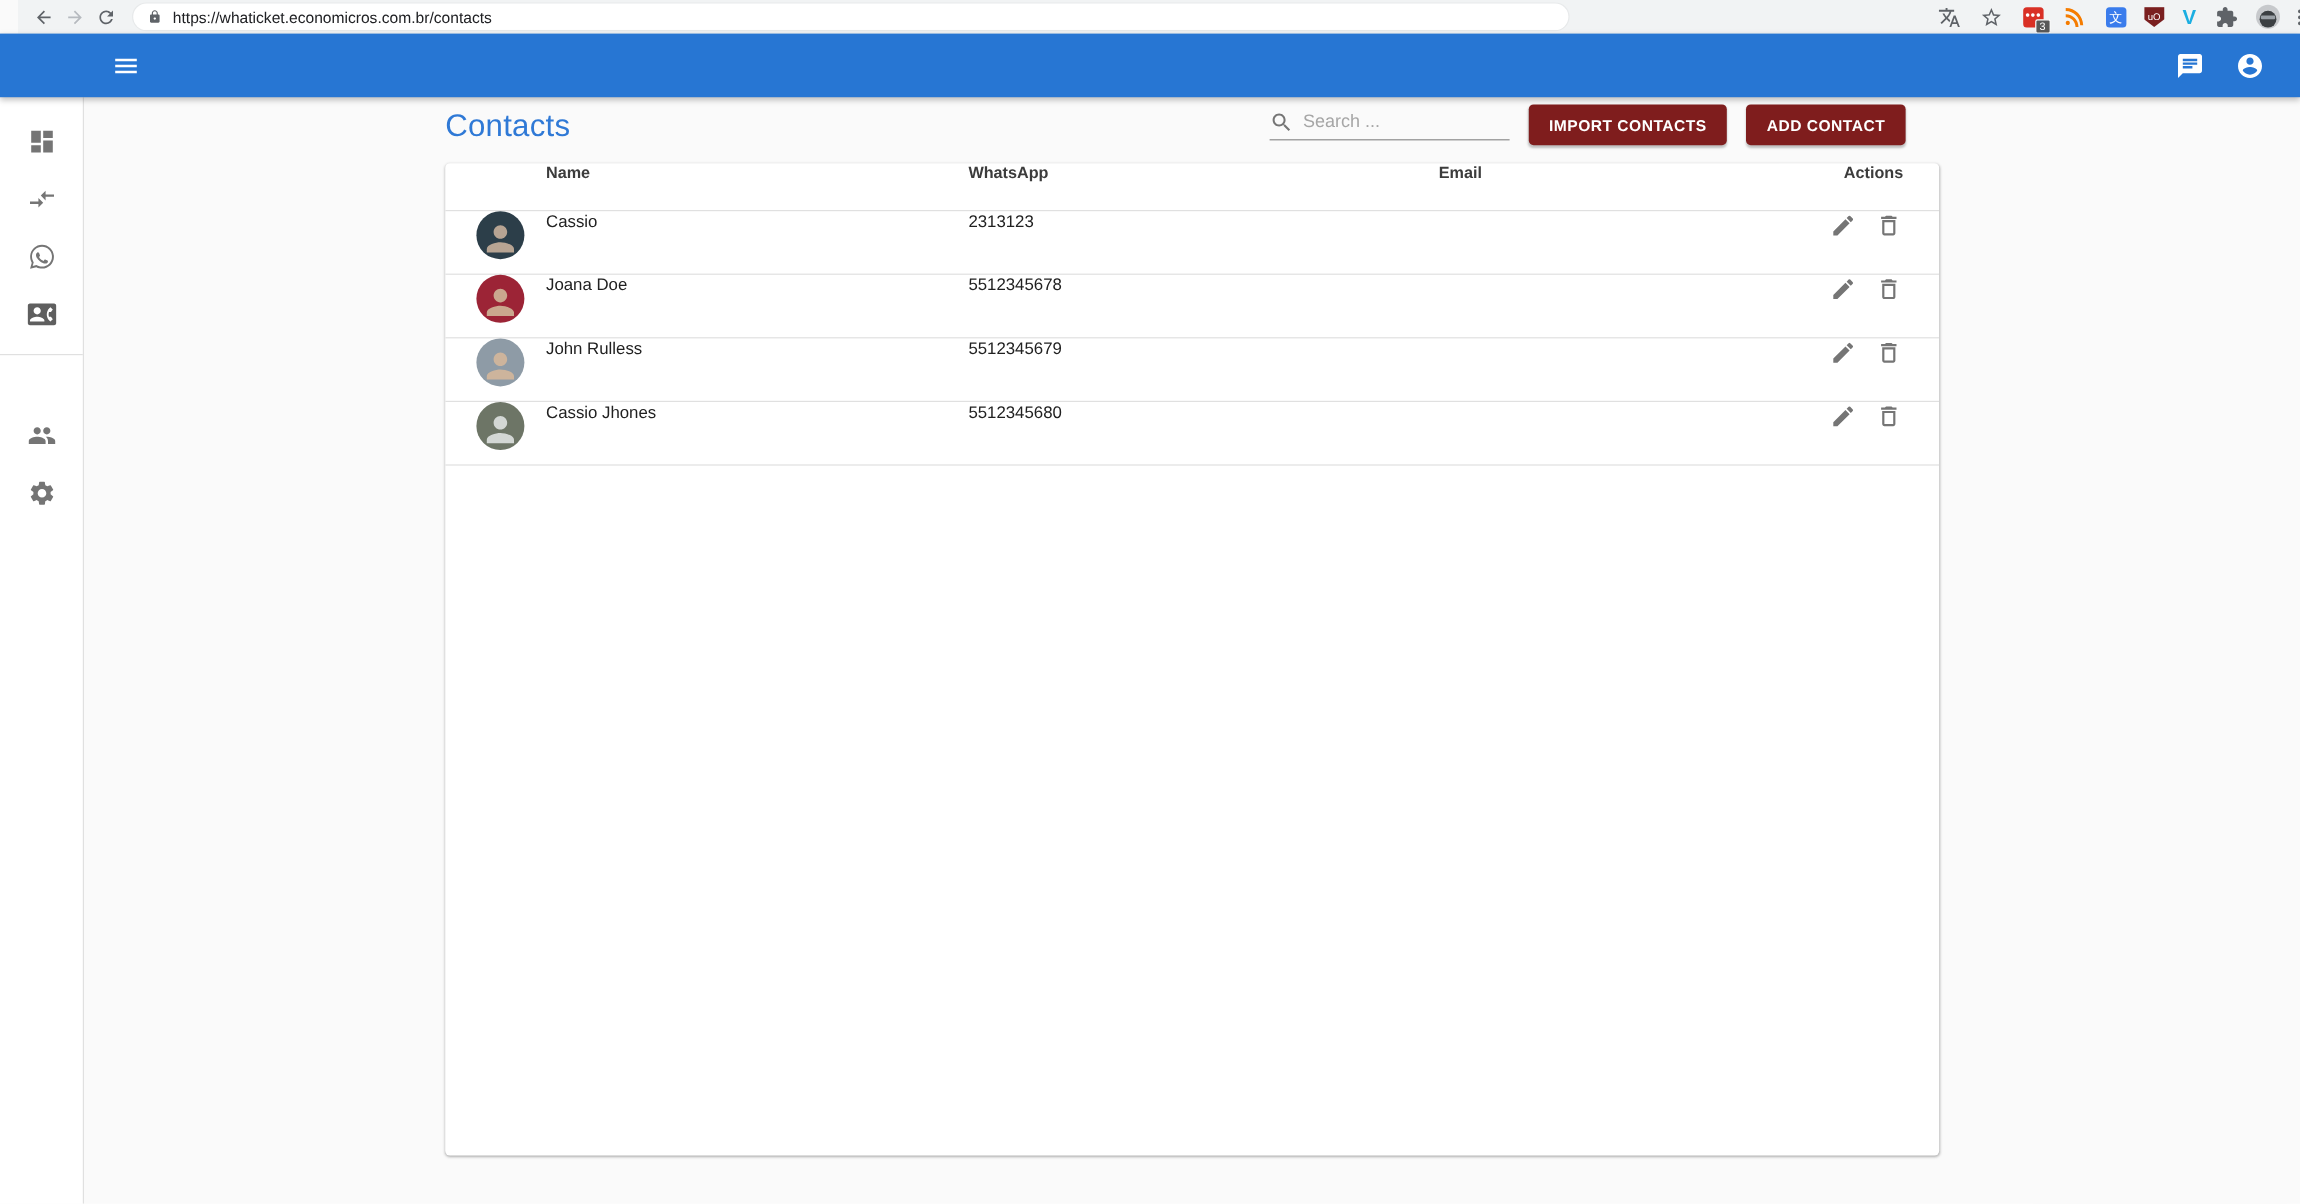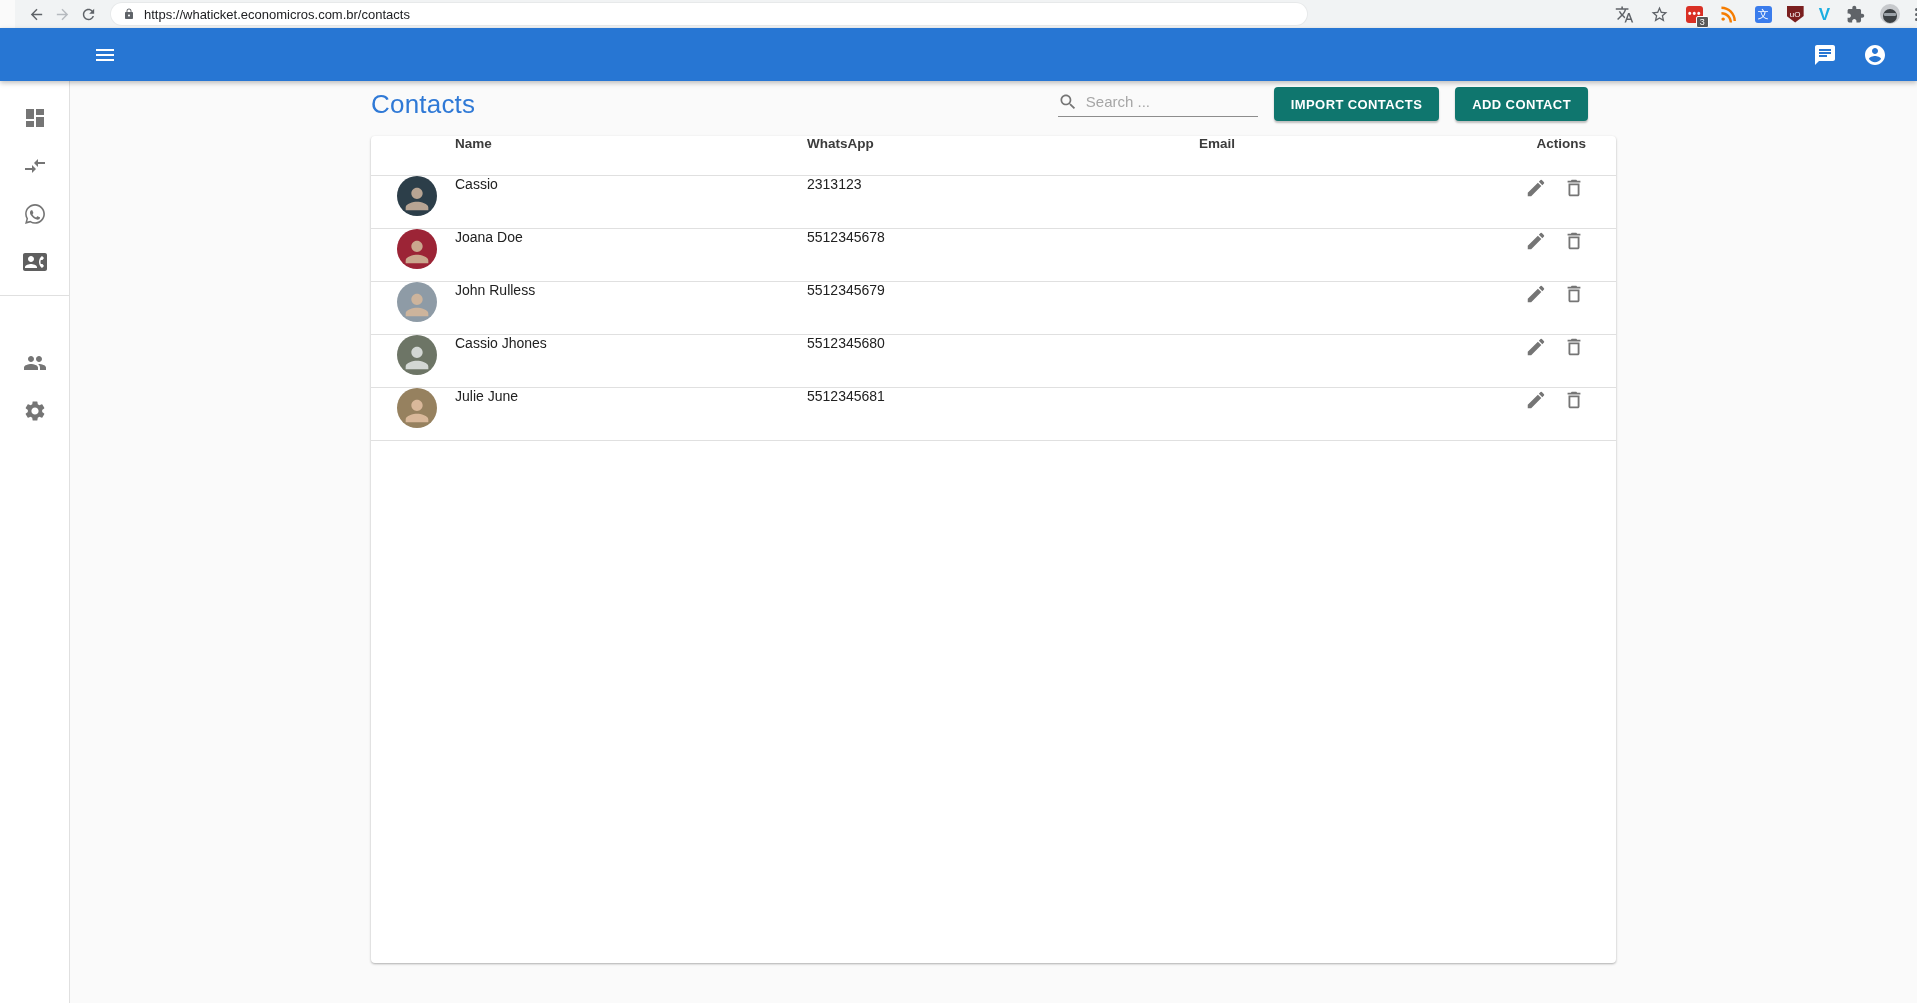--- a/index.html
+++ b/index.html
@@ -63,21 +63,21 @@
   .container { width:1245px; margin:0 auto; }
   .main-header { height:46px; display:flex; align-items:center; }
   .page-title { font-size:26px; color:#2f79d6; letter-spacing:0.2px; }
   .header-actions { margin-left:auto; display:flex; align-items:center; padding-right:28px; }
   .search-wrap { display:flex; align-items:center; width:200px; border-bottom:1px solid #8d8d8d;
                  padding-bottom:4px; margin-right:16px; }
   .search-wrap svg { width:20px; height:20px; fill:#757575; flex:none; }
   .search-input { border:none; outline:none; background:transparent; margin-left:8px;
                   font-size:15px; color:#424242; width:160px; font-family:"Liberation Sans",sans-serif; }
   .search-input::placeholder { color:#a6a6a6; }
-  .btn { height:34px; border:none; border-radius:4px; background:#0f766e; color:#fff;
+  .btn { height:34px; border:none; border-radius:4px; background:#7f1d1d; color:#fff;
          font-family:"Liberation Sans",sans-serif; font-size:13px; font-weight:bold;
          letter-spacing:0.4px; padding:0 17px; cursor:pointer;
          box-shadow:0 2px 2px rgba(0,0,0,0.24);text-align:right; }
   .btn + .btn { margin-left:16px; }
 
   
   .card { margin-top:9px; height:827px; background:#ffffff; border-radius:4px;
           box-shadow:0 1px 3px rgba(0,0,0,0.12), 0 1px 2px rgba(0,0,0,0.20); overflow:hidden; }
   .tr, .thead { display:flex; align-items:flex-start; border-bottom:1px solid #e0e0e0; }
   .thead { height:40px; }
@@ -331,40 +331,16 @@
                   <path d="M3 17.25V21h3.75L17.81 9.94l-3.75-3.75L3 17.25zM20.71 7.04c.39-.39.39-1.02 0-1.41l-2.34-2.34a.996.996 0 0 0-1.41 0l-1.83 1.83 3.75 3.75 1.83-1.83z"></path>
                 </svg>
       </span>
       <span class="action-btn">
         <svg viewBox="0 0 24 24">
                   <path d="M15.5 4l-1-1h-5l-1 1H5v2h14V4h-3.5zM6 19c0 1.1.9 2 2 2h8c1.1 0 2-.9 2-2V7H6v12zM8 9h8v10H8V9z"></path>
                 </svg>
       </span>
     </div>
   </div>
-          <div class="tr">
-    <div class="td c-avatar">
-      <div class="avatar" style="background: rgb(150, 129, 95);">
-        <svg viewBox="0 0 24 24">
-                  <path d="M12 12c2.21 0 4-1.79 4-4s-1.79-4-4-4-4 1.79-4 4 1.79 4 4 4zm0 2c-2.67 0-8 1.34-8 4v2h16v-2c0-2.66-5.33-4-8-4z" style="fill: rgb(217, 184, 154);"></path>
-                </svg>
-      </div>
-    </div>
-    <div class="td c-name">Julie June</div>
-    <div class="td c-wa">5512345681</div>
-    <div class="td c-email"></div>
-    <div class="td c-actions">
-      <span class="action-btn">
-        <svg viewBox="0 0 24 24">
-                  <path d="M3 17.25V21h3.75L17.81 9.94l-3.75-3.75L3 17.25zM20.71 7.04c.39-.39.39-1.02 0-1.41l-2.34-2.34a.996.996 0 0 0-1.41 0l-1.83 1.83 3.75 3.75 1.83-1.83z"></path>
-                </svg>
-      </span>
-      <span class="action-btn">
-        <svg viewBox="0 0 24 24">
-                  <path d="M15.5 4l-1-1h-5l-1 1H5v2h14V4h-3.5zM6 19c0 1.1.9 2 2 2h8c1.1 0 2-.9 2-2V7H6v12zM8 9h8v10H8V9z"></path>
-                </svg>
-      </span>
-    </div>
-  </div>
         </div>
     </div>
   </div>
 </div>
 
 </body></html>

